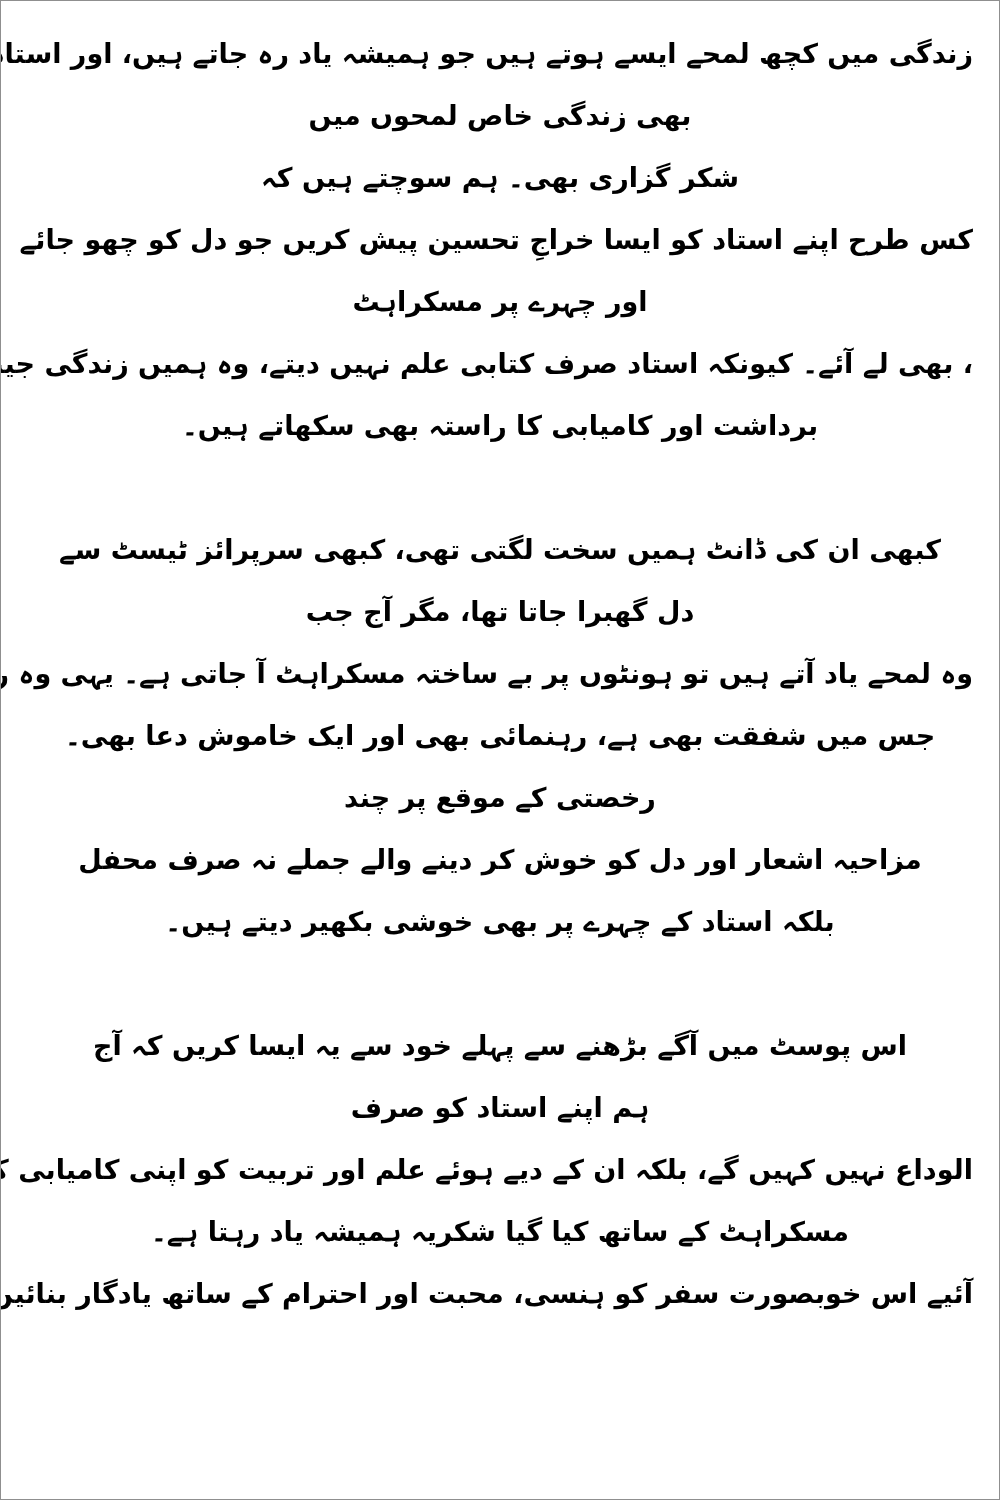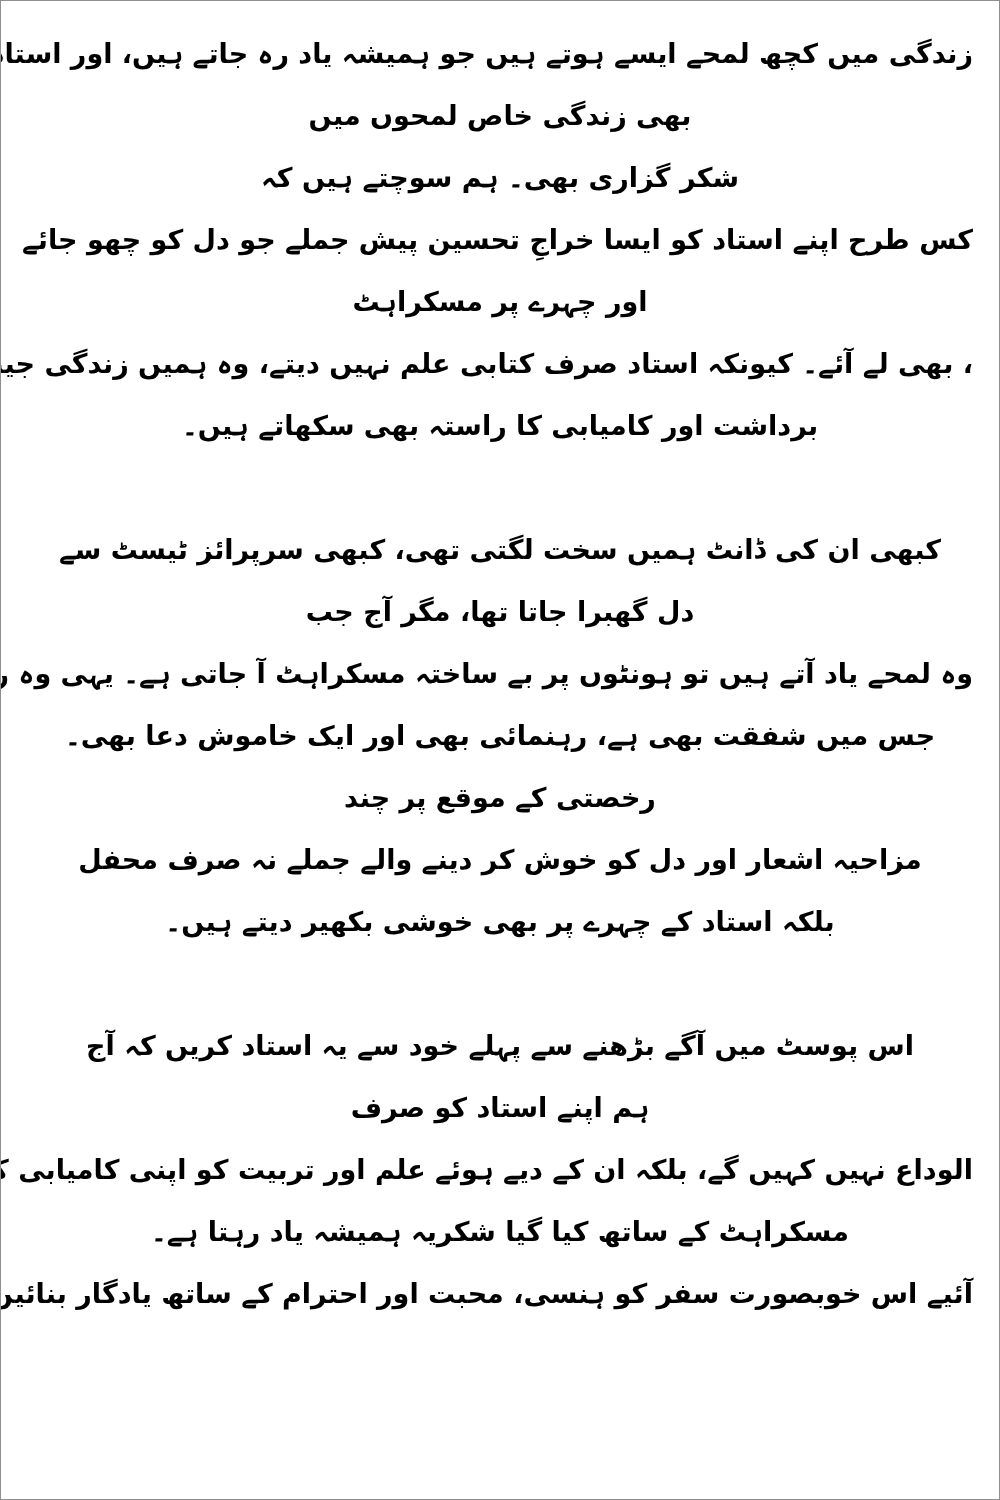--- a/index.html
+++ b/index.html
@@ -43,38 +43,38 @@
 </head>
 <body>
 
 <div class="page">
   <div class="content">
 
     <div class="para">
       <div class="line">زندگی میں کچھ لمحے ایسے ہوتے ہیں جو ہمیشہ یاد رہ جاتے ہیں، اور استاد کی رخصتی کا دن</div>
       <div class="line">بھی زندگی خاص لمحوں میں</div>
       <div class="line">شکر گزاری بھی۔ ہم سوچتے ہیں کہ</div>
-      <div class="line">کس طرح اپنے استاد کو ایسا خراجِ تحسین پیش جملے جو دل کو چھو جائے</div>
+      <div class="line">کس طرح اپنے استاد کو ایسا خراجِ تحسین پیش کریں جو دل کو چھو جائے</div>
       <div class="line">اور چہرے پر مسکراہٹ</div>
       <div class="line">، بھی لے آئے۔ کیونکہ استاد صرف کتابی علم نہیں دیتے، وہ ہمیں زندگی جینے کا سلیقہ، حوصلہ</div>
       <div class="line">برداشت اور کامیابی کا راستہ بھی سکھاتے ہیں۔</div>
     </div>
 
     <div class="para">
       <div class="line">کبھی ان کی ڈانٹ ہمیں سخت لگتی تھی، کبھی سرپرائز ٹیسٹ سے</div>
       <div class="line">دل گھبرا جاتا تھا، مگر آج جب</div>
       <div class="line">وہ لمحے یاد آتے ہیں تو ہونٹوں پر بے ساختہ مسکراہٹ آ جاتی ہے۔ یہی وہ رشتہ ہے</div>
       <div class="line">جس میں شفقت بھی ہے، رہنمائی بھی اور ایک خاموش دعا بھی۔</div>
       <div class="line">رخصتی کے موقع پر چند</div>
       <div class="line">مزاحیہ اشعار اور دل کو خوش کر دینے والے جملے نہ صرف محفل</div>
       <div class="line">بلکہ استاد کے چہرے پر بھی خوشی بکھیر دیتے ہیں۔</div>
     </div>
 
     <div class="para">
-      <div class="line">اس پوسٹ میں آگے بڑھنے سے پہلے خود سے یہ استاد کریں کہ آج</div>
+      <div class="line">اس پوسٹ میں آگے بڑھنے سے پہلے خود سے یہ ایسا کریں کہ آج</div>
       <div class="line">ہم اپنے استاد کو صرف</div>
       <div class="line">الوداع نہیں کہیں گے، بلکہ ان کے دیے ہوئے علم اور تربیت کو اپنی کامیابی کا حصہ بنائیں گے۔</div>
       <div class="line">مسکراہٹ کے ساتھ کیا گیا شکریہ ہمیشہ یاد رہتا ہے۔</div>
       <div class="line">آئیے اس خوبصورت سفر کو ہنسی، محبت اور احترام کے ساتھ یادگار بنائیں۔</div>
     </div>
 
   </div>
 </div>
 
 </body></html>

